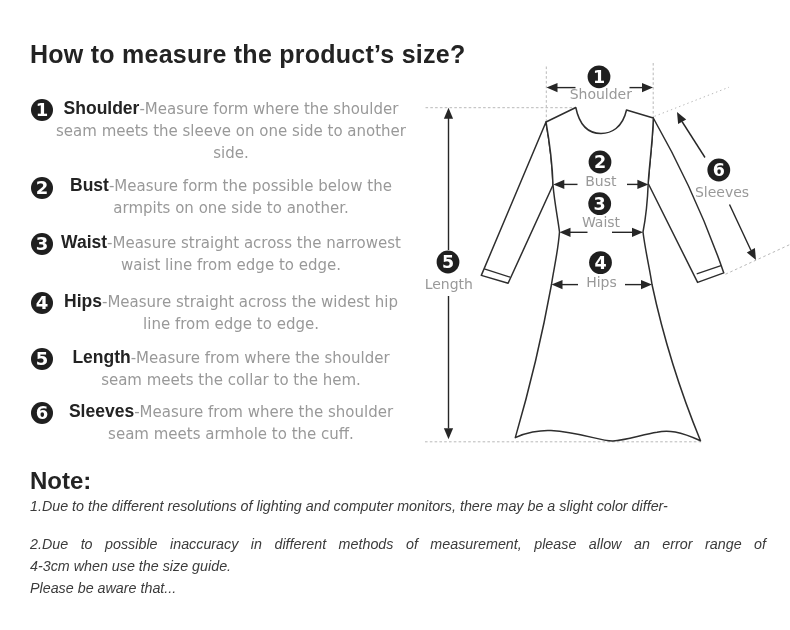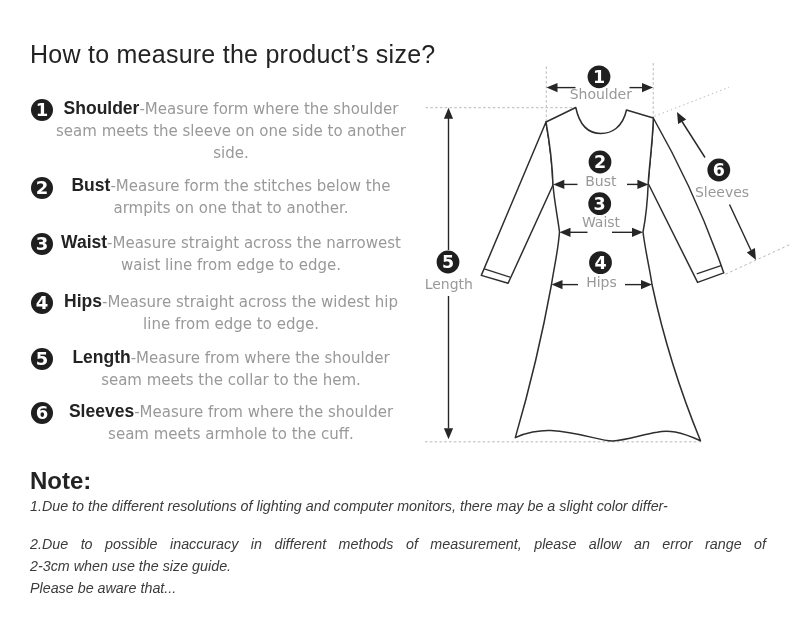--- a/index.html
+++ b/index.html
@@ -12,21 +12,21 @@
     --dashed-gray:#b9b9b9;
     --arrow-dark:#262626;
   }
   *{margin:0;padding:0;box-sizing:border-box;}
   html,body{background:var(--background);}
   body{font-family:"Liberation Sans",sans-serif;}
   .canvas{position:relative;width:790px;height:630px;background:var(--background);overflow:hidden;}
 
   .page-title{
     position:absolute;left:30px;top:40px;
-    font-size:25px;font-weight:400;color:var(--text-dark);
+    font-size:25px;font-weight:700;color:var(--text-dark);
     letter-spacing:0.25px;
   }
 
   .measure-list{position:absolute;left:0;top:0;width:430px;height:630px;}
   .m-item{position:absolute;left:31px;width:380px;}
   .badge{
     position:absolute;left:0;top:0;width:22px;height:22px;border-radius:50%;
     background:var(--badge-black);color:#fff;
     font-family:"DejaVu Sans",sans-serif;
     font-size:18px;font-weight:700;text-align:center;line-height:22px;
@@ -65,21 +65,21 @@
 
   <div class="measure-list">
 
     <div class="m-item" style="top:99px">
       <span class="badge">1</span>
       <div class="m-text"><span class="m-term">Shoulder</span><span>-Measure form where the shoulder seam meets the sleeve on one side to another side.</span></div>
     </div>
 
     <div class="m-item" style="top:176.5px">
       <span class="badge">2</span>
-      <div class="m-text"><span class="m-term">Bust</span><span>-Measure form the stitches below the armpits on one that to another.</span></div>
+      <div class="m-text"><span class="m-term">Bust</span><span>-Measure form the possible below the armpits on one side to another.</span></div>
     </div>
 
     <div class="m-item" style="top:233px">
       <span class="badge">3</span>
       <div class="m-text"><span class="m-term">Waist</span><span>-Measure straight across the narrowest waist line from edge to edge.</span></div>
     </div>
 
     <div class="m-item" style="top:292px">
       <span class="badge">4</span>
       <div class="m-text"><span class="m-term">Hips</span><span>-Measure straight across the widest hip line from edge to edge.</span></div>
@@ -189,18 +189,18 @@
       <text class="dnum" x="718.8" y="176.4">6</text>
       <text class="dlabel" x="722" y="197.3">Sleeves</text>
     </g>
   </svg>
 
   <div class="note-block">
     <div class="note-heading">Note:</div>
     <div class="note-lines">
       <div class="note-line">1.Due to the different resolutions of lighting and computer monitors, there may be a slight color differ-</div>
       <div class="note-line justified">2.Due to possible inaccuracy in different methods of measurement, please allow an error range of</div>
-      <div class="note-line">2-3cm when use the size guide.</div>
+      <div class="note-line">4-3cm when use the size guide.</div>
       <div class="note-line">Please be aware that...</div>
     </div>
   </div>
 
 </div>
 
 </body></html>

